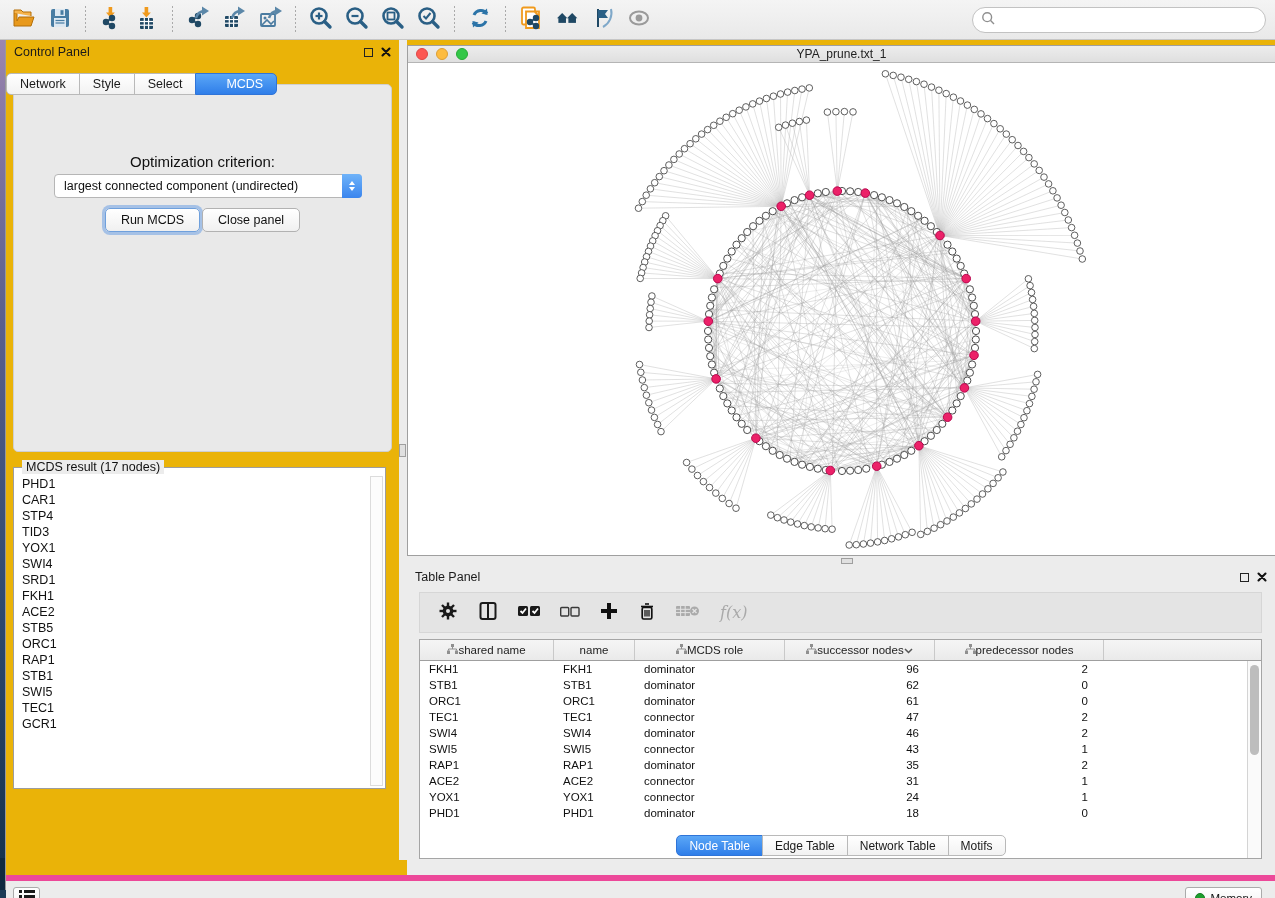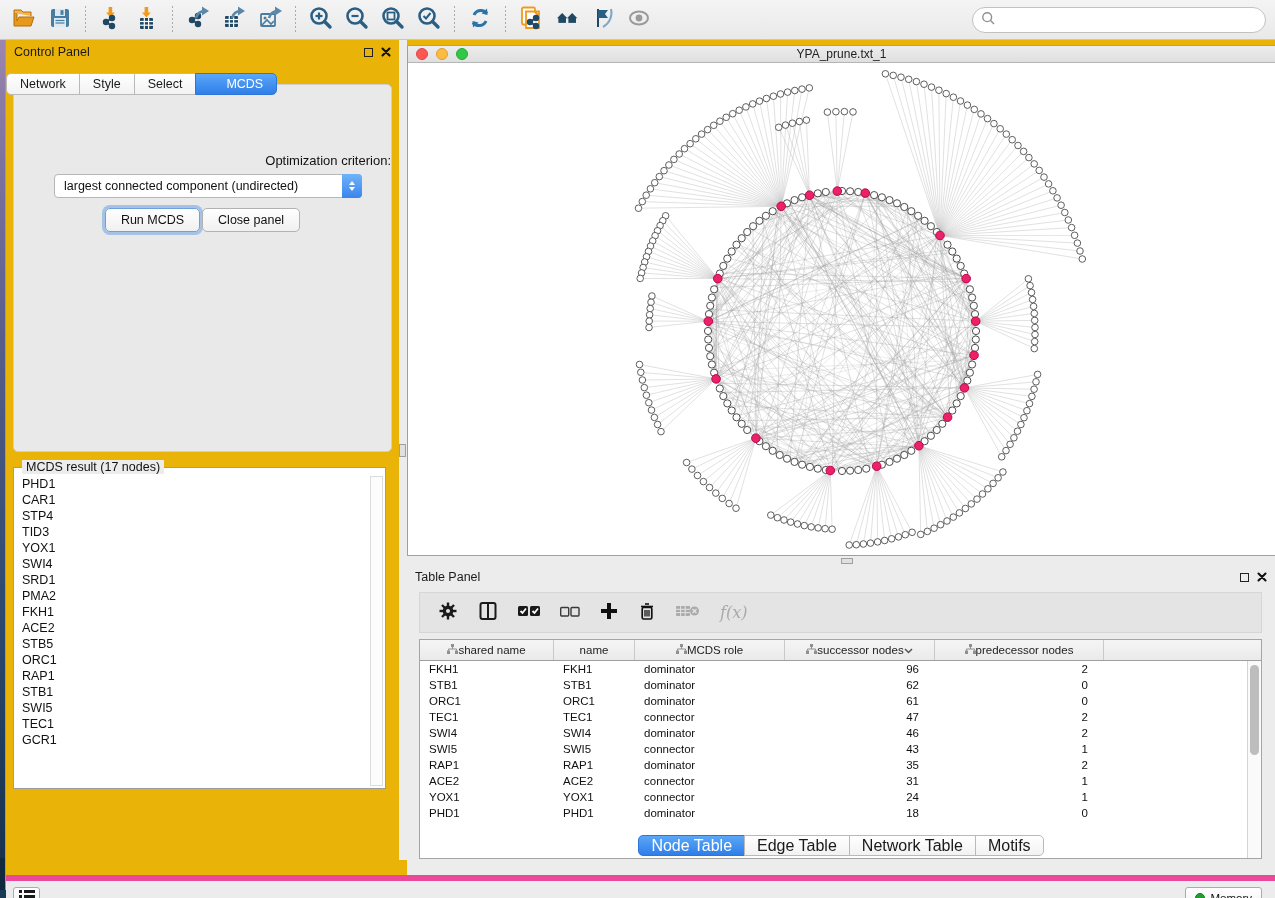--- a/index.html
+++ b/index.html
@@ -41,22 +41,22 @@
   .seg-tabs { display:flex; }
   .seg-tab { height:22px; padding:0 13px; background:linear-gradient(#ffffff,#f2f2f2);
     border:1px solid #b9b9b9; margin-left:-1px; font-size:12.5px; color:#1a1a1a;
     display:flex; align-items:center; }
   .seg-tab:first-child { border-radius:5px 0 0 5px; margin-left:0; }
   .seg-tab:last-child { border-radius:0 5px 5px 0; }
   .seg-tab.active { background:linear-gradient(#5ba7f7,#2f7ee9); border-color:#2f74d8; color:#fff;padding-left:30px; }
   .cp-tabs { position:absolute; top:33px; left:0; right:0; display:flex; z-index:3; }
   .cp-card { position:absolute; left:7px; right:7px; top:44px; height:368px;
     background:#e9e9e9; border:1px solid #cfcfcf; border-radius:5px; z-index:1; }
-  .opt-label { position:absolute; top:68px; left:0; right:0; text-align:right;
-    font-size:13px; color:#111; }
+  .opt-label { position:absolute; top:68px; left:0; right:0; text-align:center;
+    font-size:15px; color:#111; }
   .cp-select { position:absolute; top:89px; left:40px; width:308px; height:24px;
     background:#fff; border:1px solid #b6b6b6; border-radius:4px;
     display:flex; align-items:center; font-size:12.5px; color:#111; }
   .cp-select .sel-text { flex:1; padding:0 9px; white-space:nowrap; }
   .sel-stepper { width:20px; height:24px; margin:-1px -1px -1px 0;
     background:linear-gradient(#6fb3f9,#3a85ee); border-radius:0 4px 4px 0;
     display:flex; flex-direction:column; align-items:center; justify-content:center; gap:2px; }
   .tri-up { width:0; height:0; border-left:3.5px solid transparent; border-right:3.5px solid transparent; border-bottom:4.5px solid #fff; }
   .tri-dn { width:0; height:0; border-left:3.5px solid transparent; border-right:3.5px solid transparent; border-top:4.5px solid #fff; }
   .cp-buttons { position:absolute; top:123px; left:0; right:0; height:24px;
@@ -118,21 +118,21 @@
   .gt-row { display:flex; height:16px; }
   .gt-cell { font-size:11.5px; color:#111; line-height:16px; white-space:nowrap;
     overflow:hidden; }
   .gt-cell.l { text-align:left; padding-left:9px; }
   .gt-cell.r { text-align:right; padding-right:16px; }
   .gt-scroll { position:absolute; top:21px; right:0; bottom:0; width:14px;
     background:#fafafa; border-left:1px solid #d4d4d4; }
   .gt-thumb { position:absolute; left:2px; top:4px; width:9px; height:90px;
     background:#bdbdbd; border-radius:5px; }
   .tp-tabs { position:absolute; left:0; right:0; top:270px; display:flex; justify-content:center; }
-  .tp-tabs .seg-tab { height:21px; font-size:16px; padding:8px 12px; }
+  .tp-tabs .seg-tab { height:21px; font-size:12px; padding:8px 12px; }
 
   
   .status-bar { position:absolute; left:0; right:0; top:820px; height:38px;
     background:#ececec; border-top:6px solid #ec4899;margin-top:15px; }
   .list-btn { position:absolute; left:7px; top:6px; width:27px; height:22px;
     background:linear-gradient(#fff,#efefef); border:1px solid #ababab; border-radius:3px;
     display:flex; align-items:center; justify-content:center; }
   .memory-btn { position:absolute; right:13px; top:6px; height:22px; padding:0 9px;
     background:linear-gradient(#fff,#f1f1f1); border:1px solid #ababab; border-radius:3px;
     display:flex; align-items:center; gap:5px; font-size:11.5px; color:#111; }
@@ -374,21 +374,20 @@
     <div class="mcds-fieldset">
       <span class="mcds-legend">MCDS result (17 nodes)</span>
       <div class="mcds-list" id="mcds-list">
           <div class="mcds-item">PHD1</div>
           <div class="mcds-item">CAR1</div>
           <div class="mcds-item">STP4</div>
           <div class="mcds-item">TID3</div>
           <div class="mcds-item">YOX1</div>
           <div class="mcds-item">SWI4</div>
           <div class="mcds-item">SRD1</div>
-          <div class="mcds-item">PMA2</div>
           <div class="mcds-item">FKH1</div>
           <div class="mcds-item">ACE2</div>
           <div class="mcds-item">STB5</div>
           <div class="mcds-item">ORC1</div>
           <div class="mcds-item">RAP1</div>
           <div class="mcds-item">STB1</div>
           <div class="mcds-item">SWI5</div>
           <div class="mcds-item">TEC1</div>
           <div class="mcds-item">GCR1</div>
         </div>

